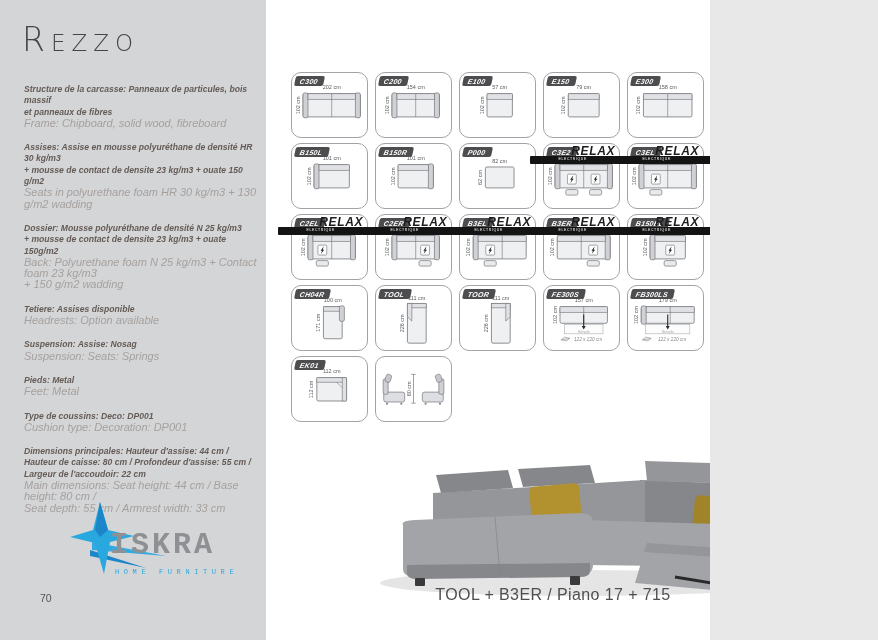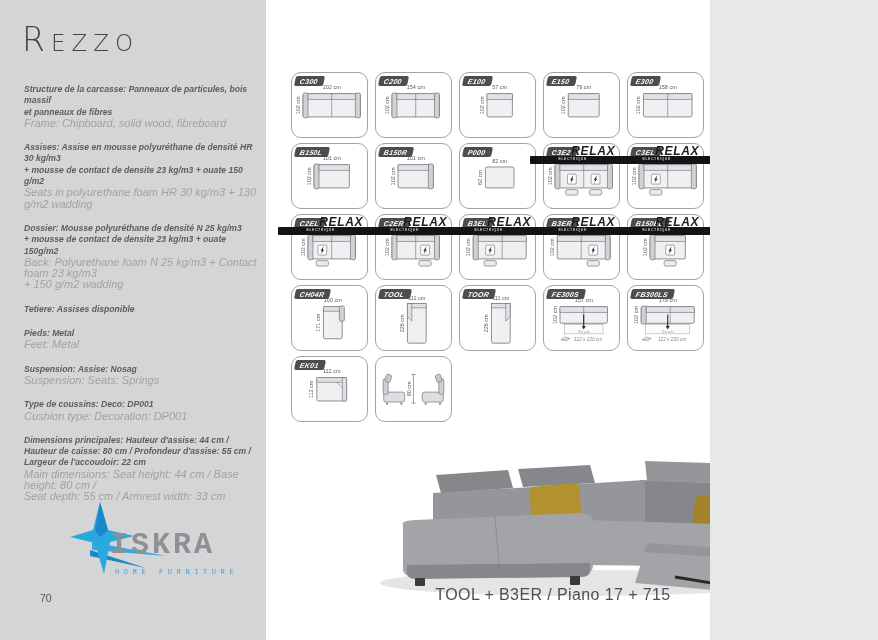--- a/index.html
+++ b/index.html
@@ -64,28 +64,29 @@
           <div class="en">Seats in polyurethane foam HR 30 kg/m3 + 130 g/m2 wadding</div>
         </div>
         <div class="spec">
           <div class="fr">Dossier: Mousse polyuréthane de densité N 25 kg/m3
 + mousse de contact de densite 23 kg/m3 + ouate 150g/m2</div>
           <div class="en">Back: Polyurethane foam N 25 kg/m3 + Contact foam 23 kg/m3
 + 150 g/m2 wadding</div>
         </div>
         <div class="spec">
           <div class="fr">Tetiere: Assises disponible</div>
+          <div class="en">Headrests: Option available</div>
+        </div>
+        <div class="spec">
+          <div class="fr">Suspension: Assise:  Nosag</div>
+          <div class="en">Suspension: Seats: Springs</div>
         </div>
         <div class="spec">
           <div class="fr">Pieds: Metal</div>
           <div class="en">Feet: Metal</div>
-        </div>
-        <div class="spec">
-          <div class="fr">Suspension: Assise:  Nosag</div>
-          <div class="en">Suspension: Seats: Springs</div>
         </div>
         <div class="spec">
           <div class="fr">Type de coussins: Deco: DP001</div>
           <div class="en">Cushion type: Decoration: DP001</div>
         </div>
         <div class="spec">
           <div class="fr">Dimensions principales: Hauteur d'assise: 44 cm /
 Hauteur de caisse: 80 cm / Profondeur d'assise: 55 cm /
 Largeur de l'accoudoir: 22 cm</div>
           <div class="en">Main dimensions: Seat height: 44 cm / Base height: 80 cm /

